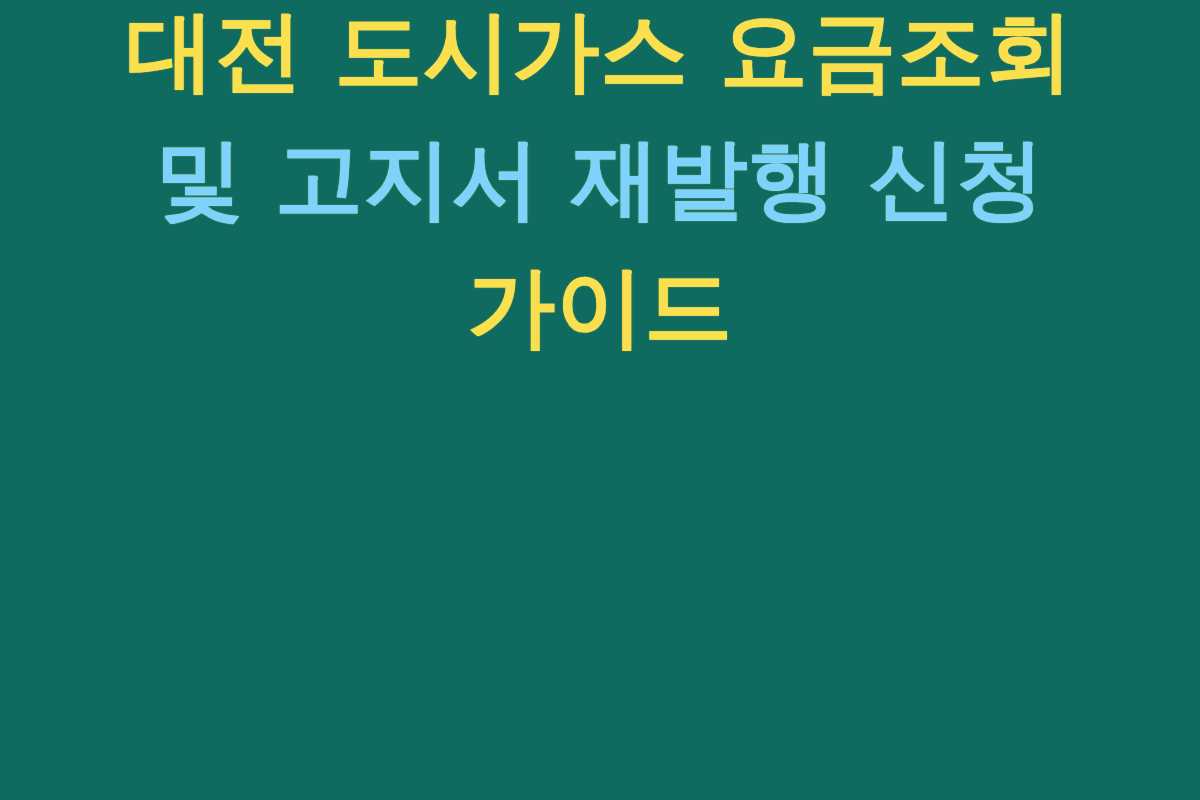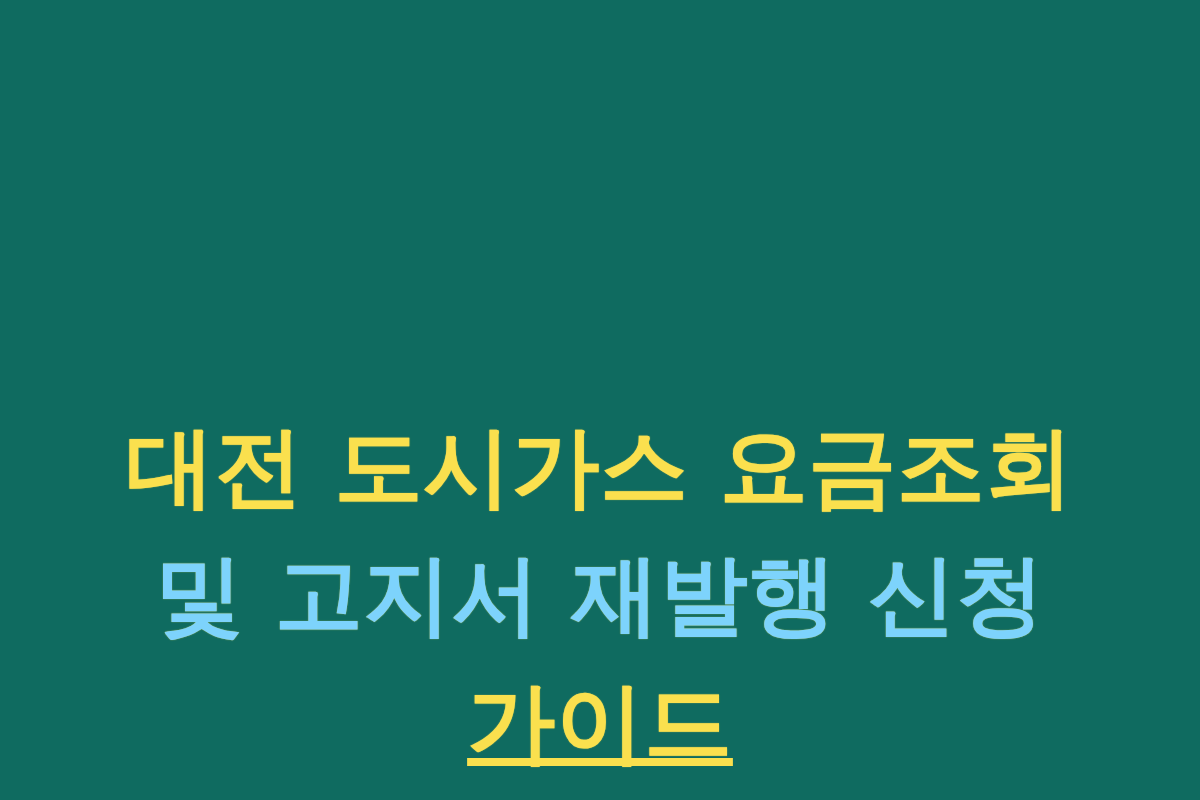--- a/index.html
+++ b/index.html
@@ -16,21 +16,21 @@
   }
 
   
   #banner-canvas {
     position: relative;
     box-sizing: border-box;
     width: 1200px;
     height: 800px;
     background-color: #0F6B60;
     display: flex;
-    align-items: flex-end;
+    align-items: flex-start;
     justify-content: center;
     overflow: hidden;
   }
 
   
   #headline-block {
     width: 1060px;
     text-align: center;
     
     transform: translateY(-13px);
@@ -53,16 +53,16 @@
 <body>
 
 <div id="banner-canvas" style="background-color: rgb(15, 107, 96);">
 
   <div id="headline-block">
 
     <span class="headline-line" style="color: rgb(250, 224, 78);">대전 도시가스 요금조회</span>
 
     <span class="headline-line" style="color: #7dd3fc;">및 고지서 재발행 신청</span>
 
-    <span class="headline-line" style="color: rgb(250, 224, 78); text-decoration: underline;">가이드</span>
+    <span class="headline-line" style="color: rgb(250, 224, 78);">가이드</span>
 
   </div>
 </div>
 
 </body></html>

